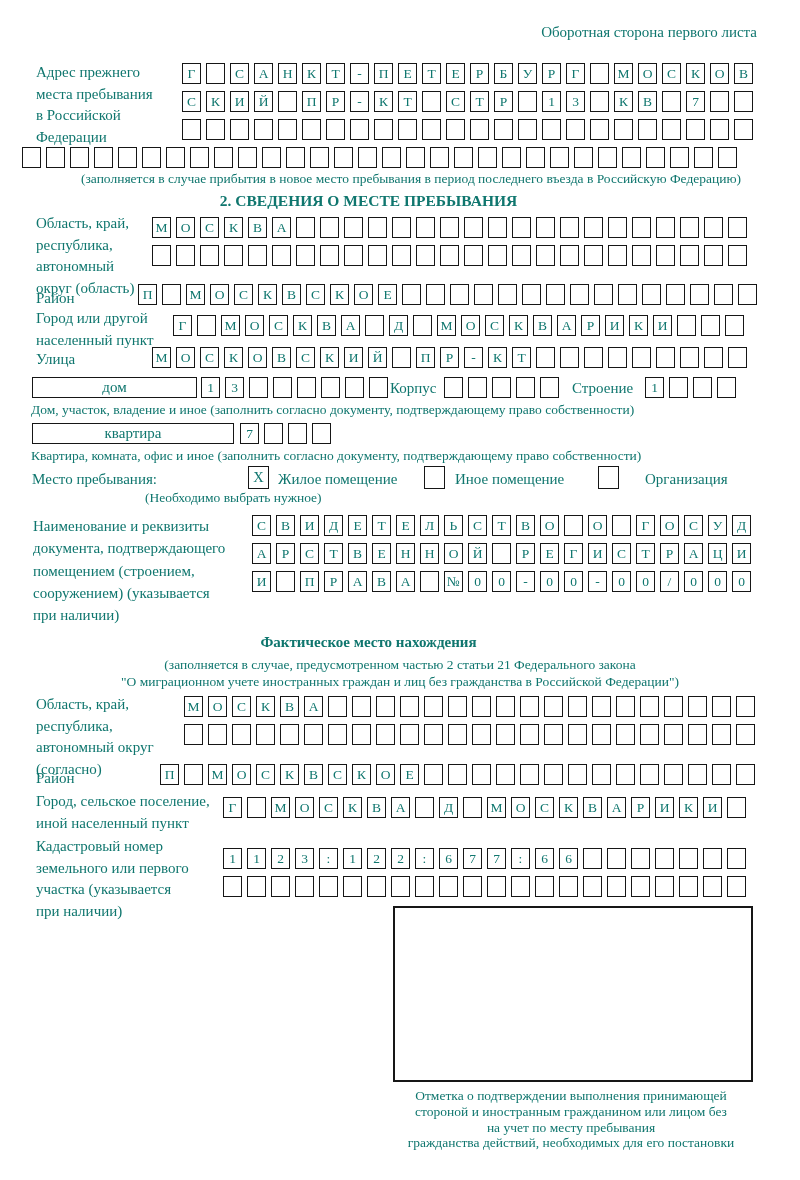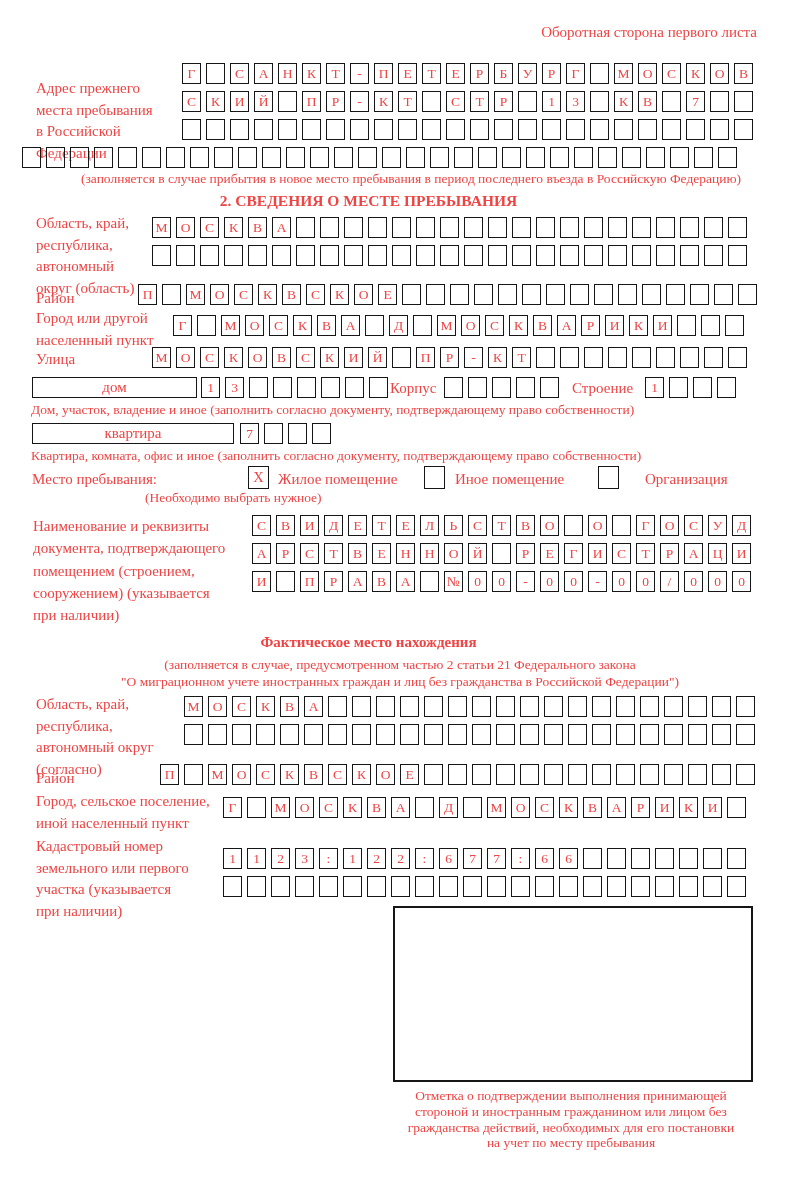--- a/index.html
+++ b/index.html
@@ -1,17 +1,17 @@
 <!DOCTYPE html>
 <html><head>
 <meta charset="utf-8">
 <style>
   html,body{margin:0;padding:0;background:#e8e8e8;}
   .page{position:relative;width:800px;height:1180px;background:#ffffff;margin:0 auto;
-        font-family:"Liberation Serif","DejaVu Serif",serif;color:#ef4444;overflow:hidden;}
+        font-family:"Liberation Serif","DejaVu Serif",serif;color:#0f766e;overflow:hidden;}
   .hdr{position:absolute;font-size:15px;}
   .lbl{position:absolute;font-size:15px;line-height:21.7px;white-space:nowrap;}
   .note{position:absolute;font-size:13.5px;white-space:nowrap;}
   .center{left:0;width:800px;text-align:center;white-space:normal;}
   .title{position:absolute;left:0;width:737px;text-align:center;font-weight:bold;font-size:15.5px;}
   .cells{position:absolute;display:flex;gap:5px;}
   .cell{width:17px;height:19px;border:1.5px solid #161616;display:flex;align-items:center;
         justify-content:center;font-size:13.5px;flex:none;}
   .wbox{position:absolute;border:1.5px solid #161616;display:flex;align-items:center;
         justify-content:center;font-size:15px;}
@@ -20,21 +20,21 @@
   .stamp{position:absolute;border:2px solid #161616;background:#fff;}
   .caption{position:absolute;text-align:center;font-size:13.5px;line-height:15.8px;}
 </style>
 </head>
 <body>
 
 <div class="page">
 
   <div class="hdr" style="right:43px;top:24px;">Оборотная сторона первого листа</div>
 
-  <div class="lbl" style="left:36px;top:62px;margin-top:16px;">
+  <div class="lbl" style="left:36px;top:62px;">
     <div>Адрес прежнего</div>
     <div>места пребывания</div>
     <div>в Российской</div>
     <div>Федерации</div>
   </div>
   <div class="cells" style="left:182px;top:63px;">
       <span class="cell">Г</span>
       <span class="cell"></span>
       <span class="cell">С</span>
       <span class="cell">А</span>
@@ -594,17 +594,17 @@
       <span class="cell"></span>
       <span class="cell"></span>
       <span class="cell"></span>
       <span class="cell"></span>
     </div>
 
   <div class="stamp" style="left:393px;top:906px;width:356px;height:172px;"></div>
   <div class="caption" style="left:371px;top:1088px;width:400px;">
     <div>Отметка о подтверждении выполнения принимающей</div>
     <div>стороной и иностранным гражданином или лицом без</div>
+    <div>на учет по месту пребывания</div>
     <div>гражданства действий, необходимых для его постановки</div>
-    <div>на учет по месту пребывания</div>
   </div>
 
 </div>
 
 </body></html>

